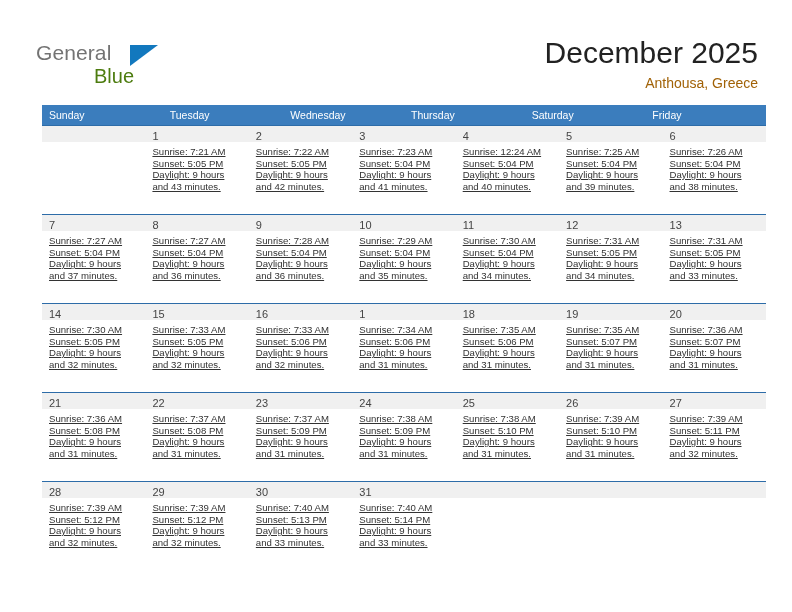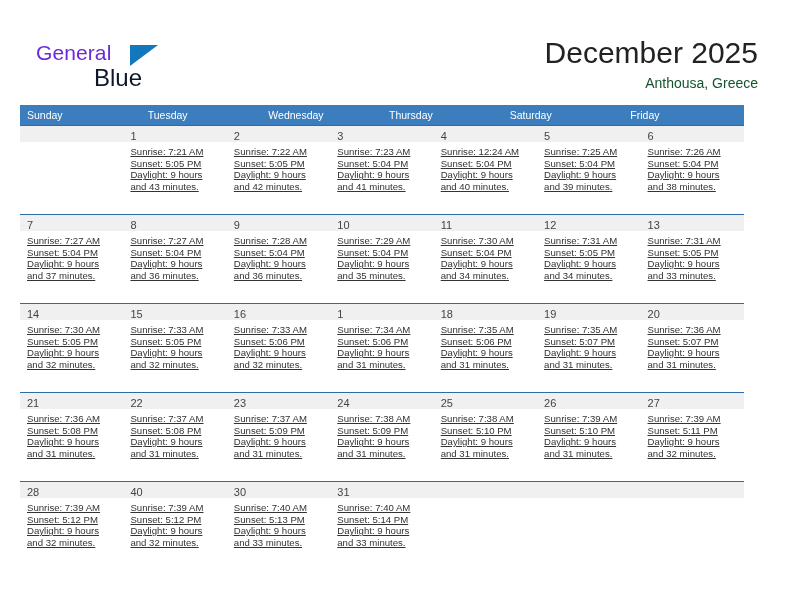--- a/index.html
+++ b/index.html
@@ -34,66 +34,66 @@
     left: 0;
     top: 0;
     width: 200px;
     height: 62px;
   }
   .brand-general {
     position: absolute;
     left: 2px;
     top: 14px;
     font-size: 21px;
-    color: #6d28d9;
+    color: #737373;
     letter-spacing: 0.1px;
     line-height: 1;
   }
   .brand-triangle {
     position: absolute;
     left: 96px;
     top: 17px;
     width: 0;
     height: 0;
     border-left: 28px solid #1278be;
     border-bottom: 21px solid transparent;
   }
   .brand-blue {
     position: absolute;
     left: 60px;
     top: 38px;
-    font-size: 24px;
-    color: #0f172a;
+    font-size: 20px;
+    color: #4d7c0f;
     line-height: 1;
   }
 
   .titles {
     position: absolute;
     right: 0;
     top: 8px;
     text-align: right;
   }
   .title-main {
     font-size: 30px;
     color: #222222;
     line-height: 1.1;
     white-space: nowrap;
   }
   .title-sub {
     margin-top: 7px;
     font-size: 14px;
-    color: #14532d;
+    color: #a16207;
     line-height: 1.1;
     white-space: nowrap;
   }
 
   
   .calendar {
     position: absolute;
-    left: 20px;
+    left: 42px;
     top: 105px;
     width: 724px;
   }
   .weekday-row {
     display: flex;
     background: #3b7dbd;
     height: 20px;
   }
   .weekday {
     flex: 1 1 0;
@@ -445,21 +445,21 @@
       <div class="daycell">
         <div class="daynum-band"><span class="daynum">28</span></div>
         <div class="details">
           <div>Sunrise: 7:39 AM</div>
           <div>Sunset: 5:12 PM</div>
           <div>Daylight: 9 hours</div>
           <div>and 32 minutes.</div>
         </div>
       </div>
       <div class="daycell">
-        <div class="daynum-band"><span class="daynum">40</span></div>
+        <div class="daynum-band"><span class="daynum">29</span></div>
         <div class="details">
           <div>Sunrise: 7:39 AM</div>
           <div>Sunset: 5:12 PM</div>
           <div>Daylight: 9 hours</div>
           <div>and 32 minutes.</div>
         </div>
       </div>
       <div class="daycell">
         <div class="daynum-band"><span class="daynum">30</span></div>
         <div class="details">

